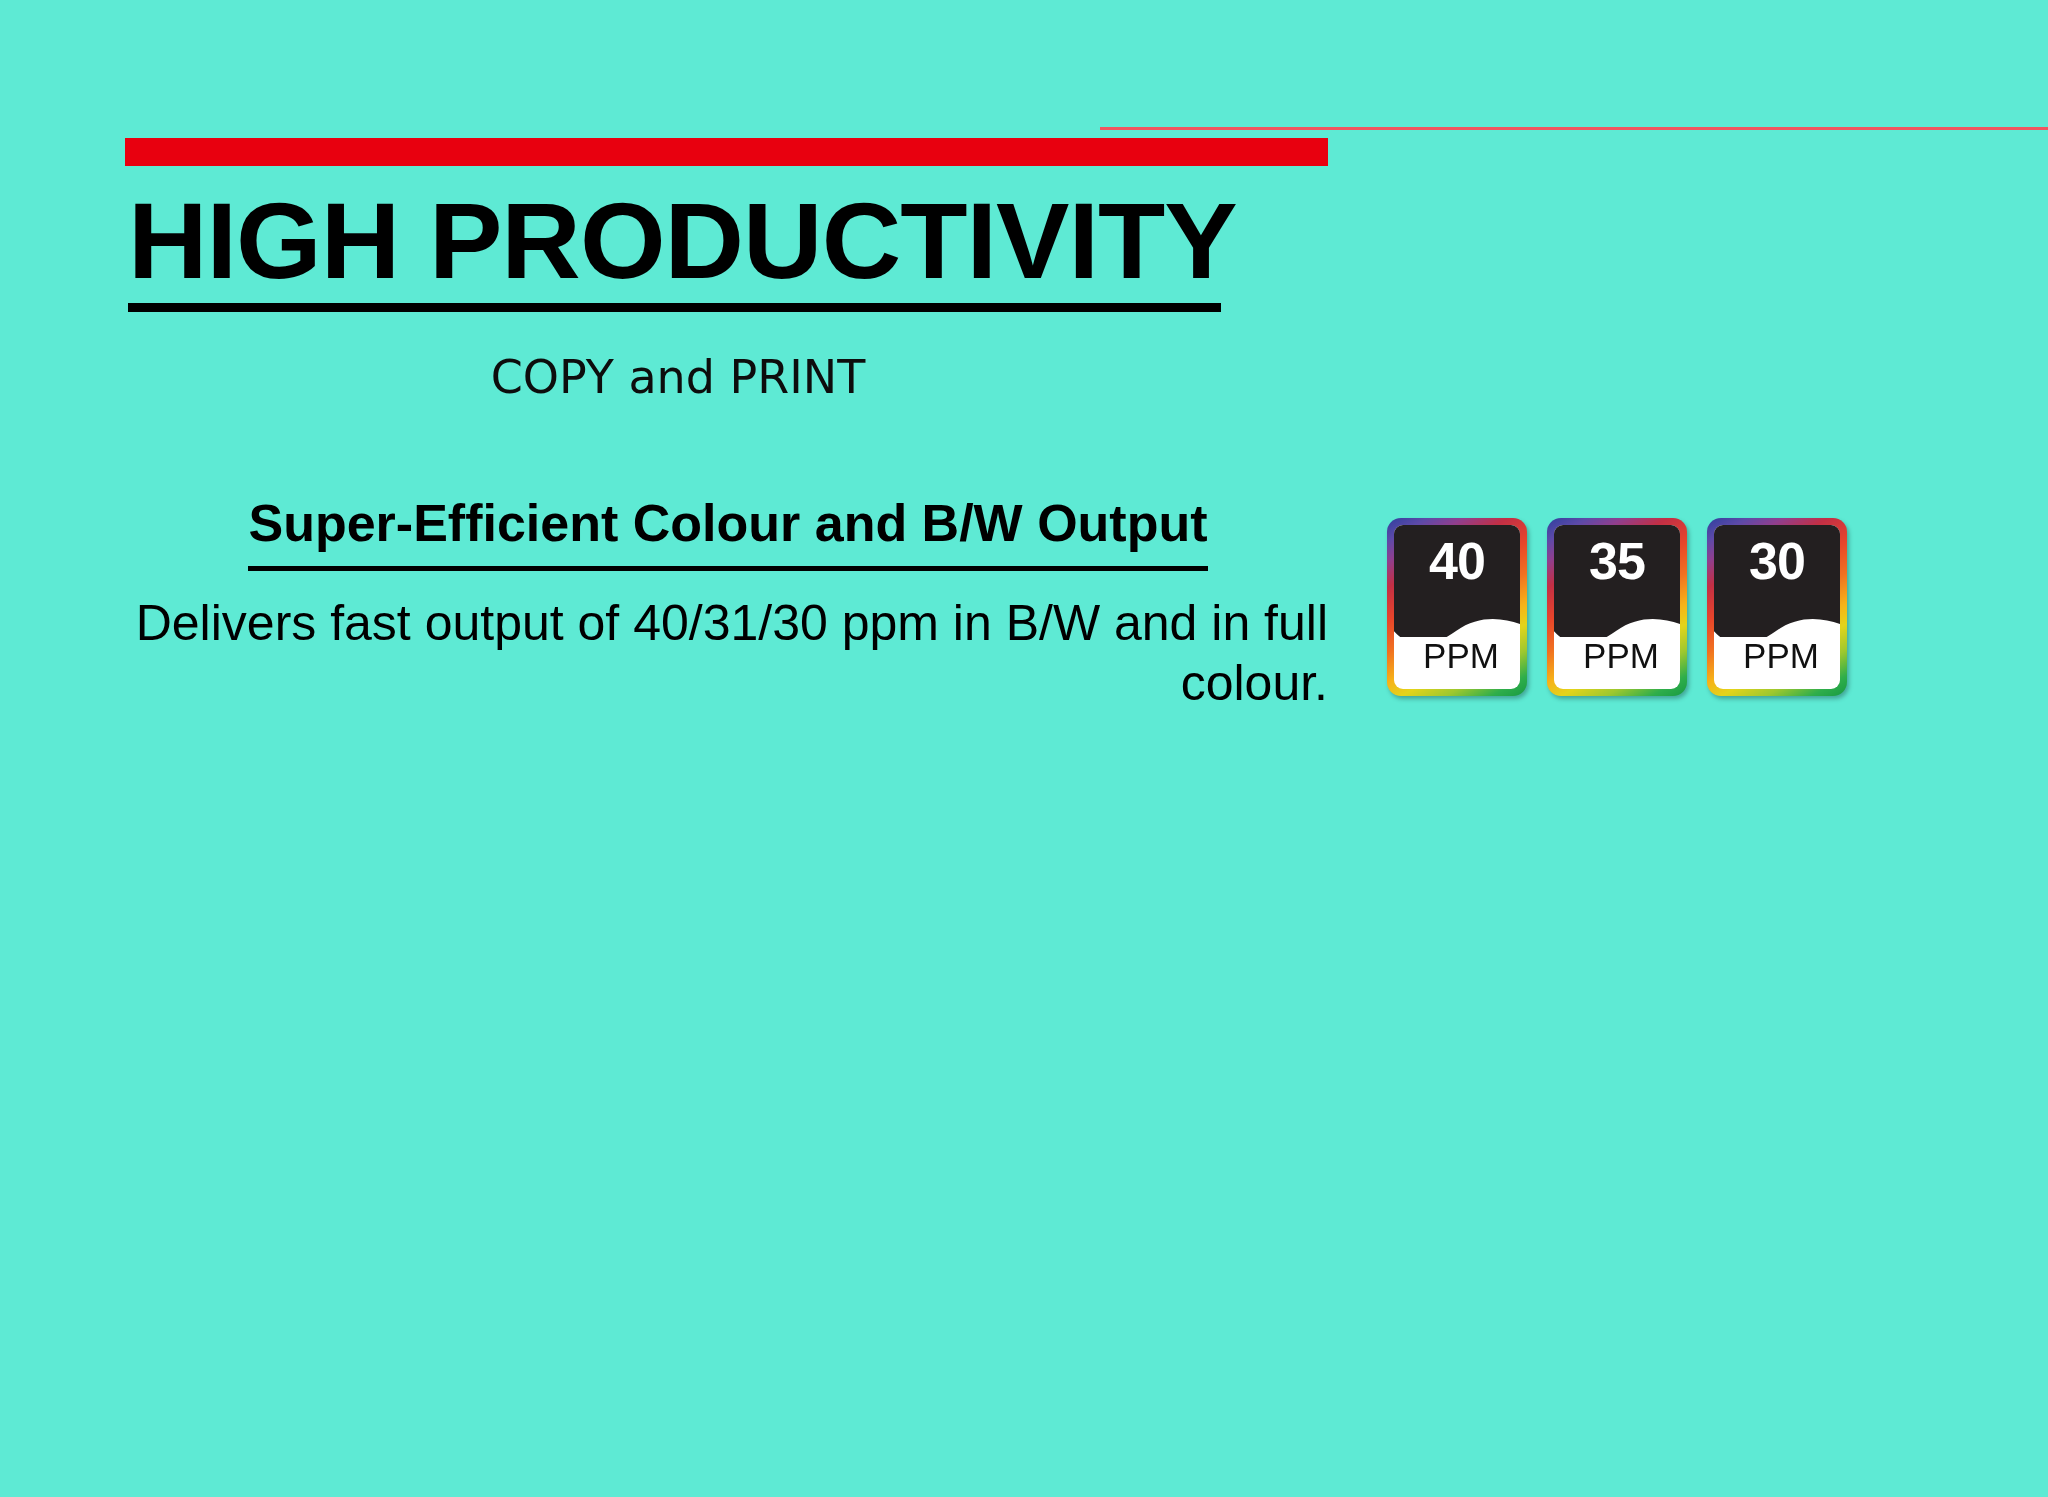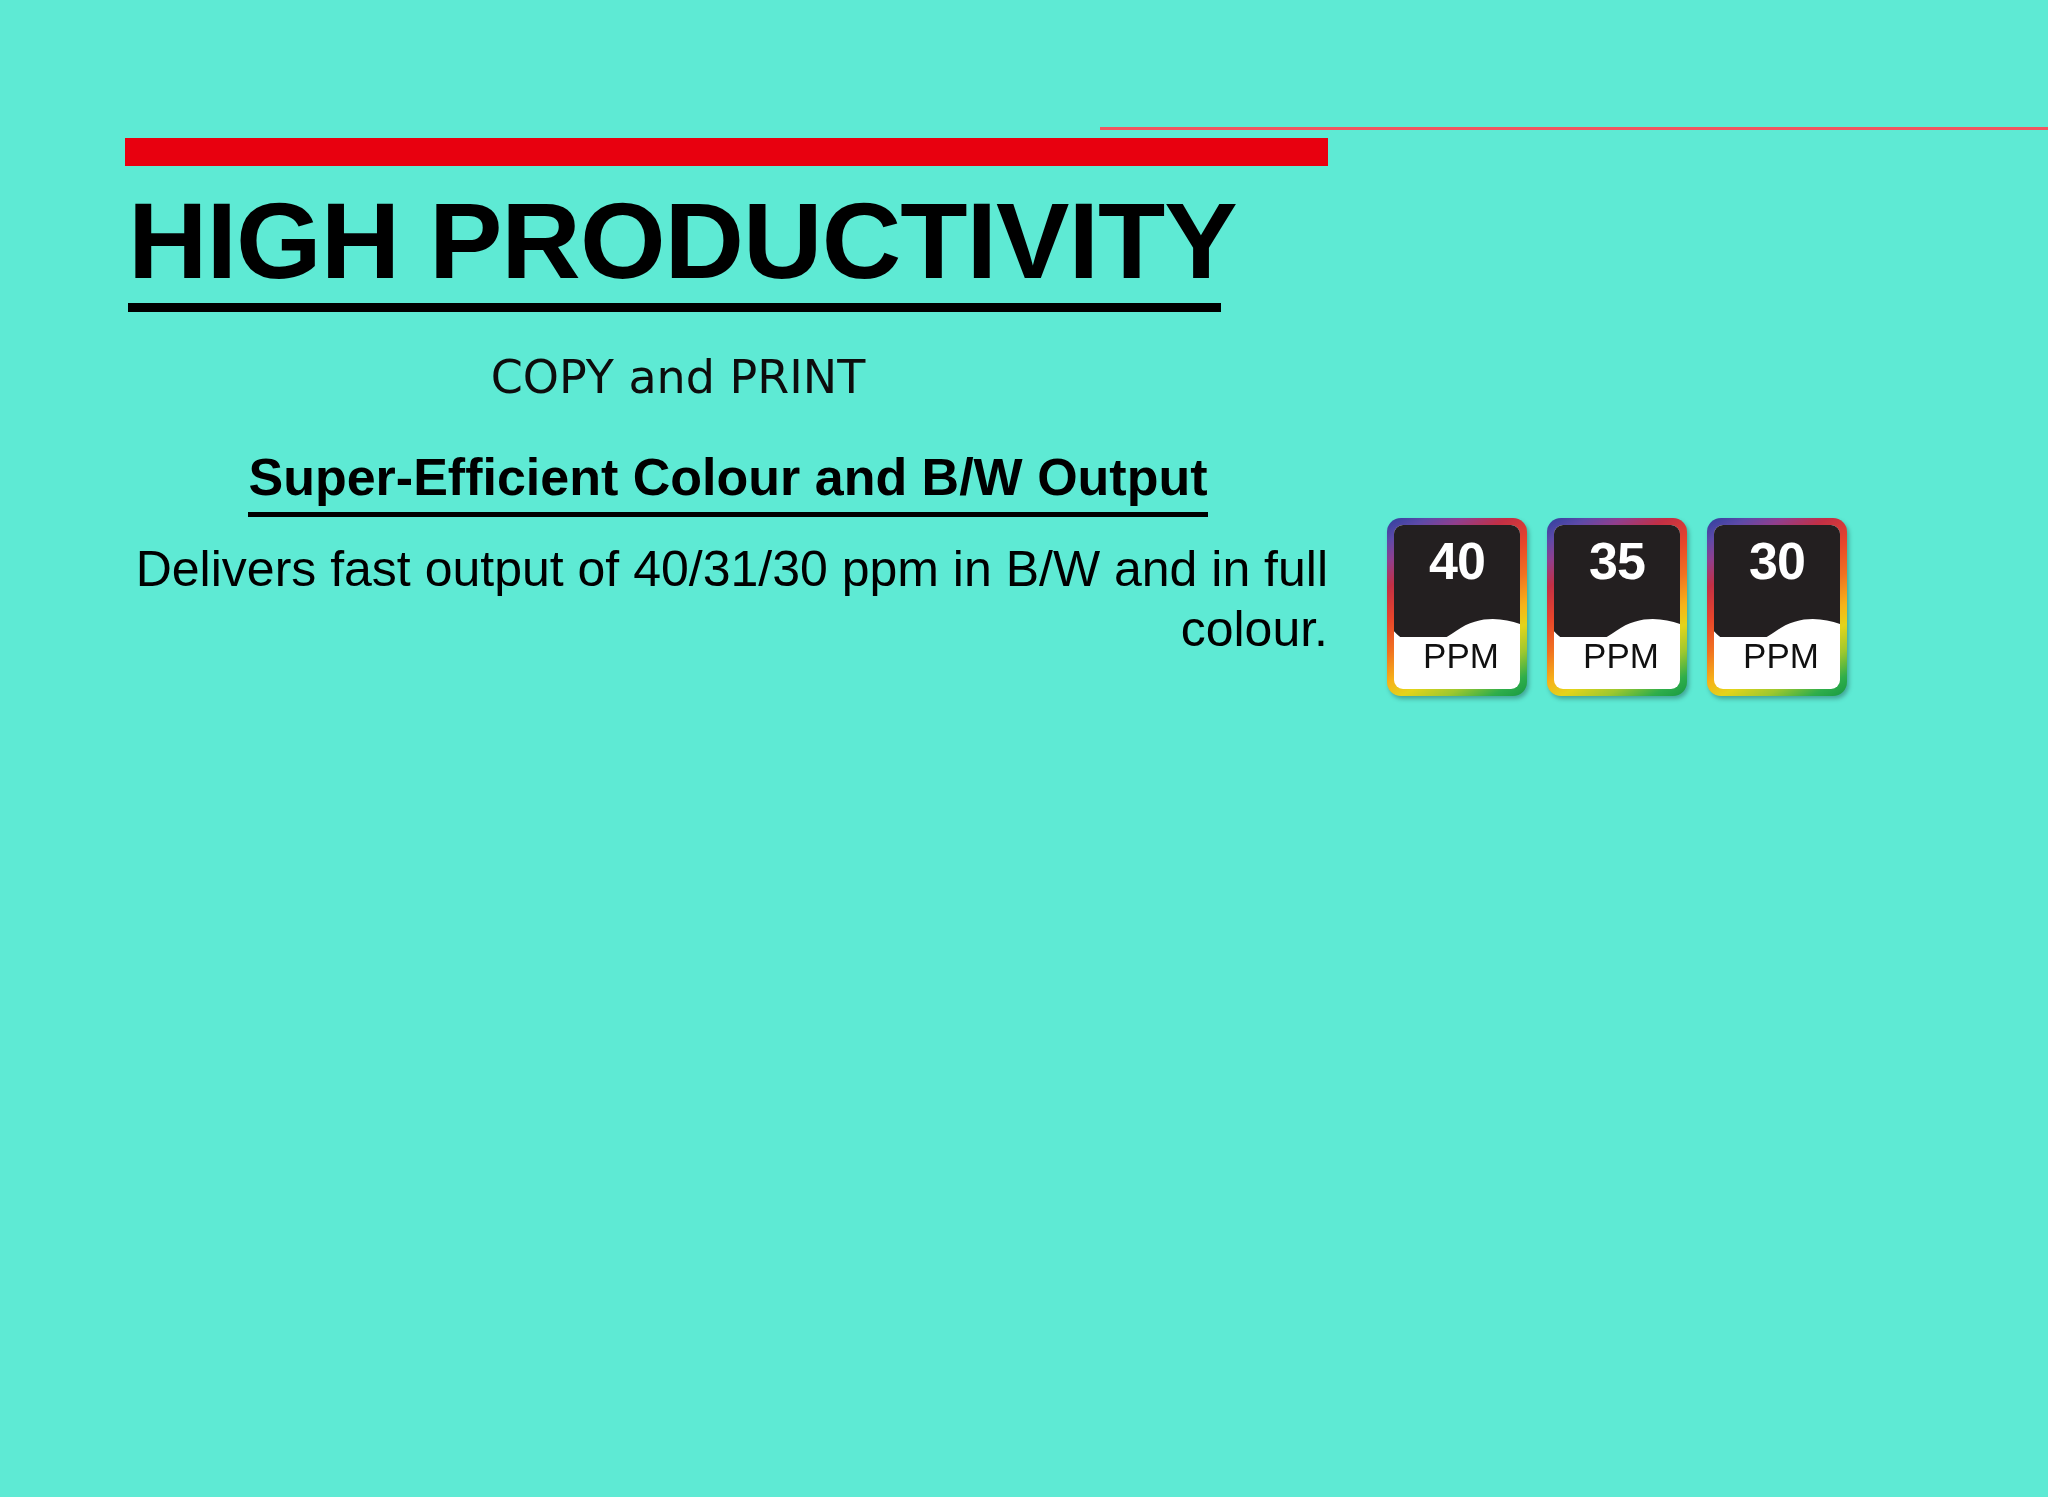--- a/index.html
+++ b/index.html
@@ -94,22 +94,23 @@
     font-family: "Liberation Sans Narrow", "Liberation Sans", sans-serif;
     font-weight: bold;
     font-size: 52px;
     line-height: 1.12;
     white-space: nowrap;
     position: relative;
     display: block;
   }
   .section-head span.sh-text {
     border-bottom: 5px solid #000;
-    padding-bottom: 6px;
+    padding-bottom: 14px;
     display: inline-block;
+    margin-top: 46px;
   }
 
   .para {
     text-align: right;
     font-family: "Liberation Sans Narrow", "Liberation Sans", sans-serif;
     font-weight: 400;
     font-size: 50px;
     line-height: 1.20;
     color: #000;
   }

